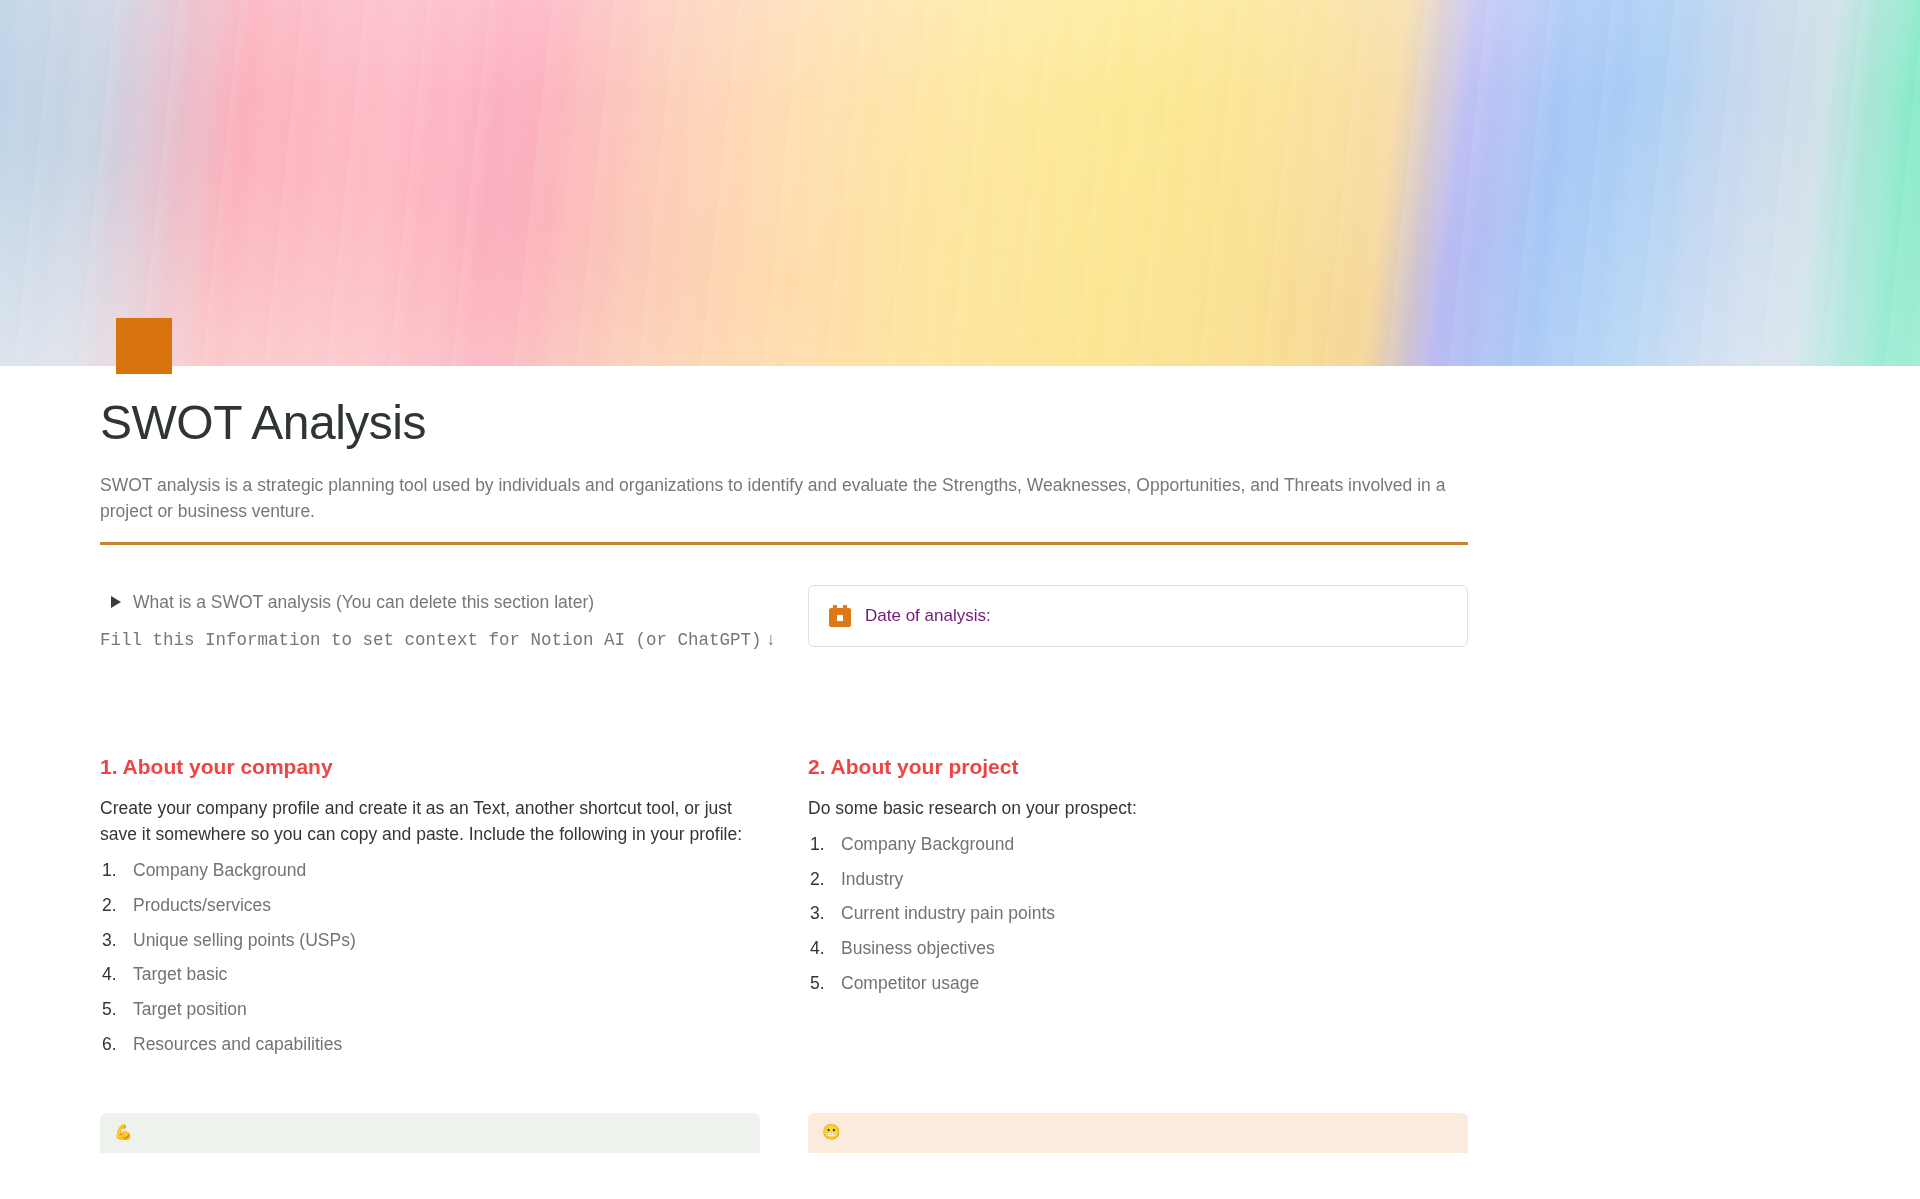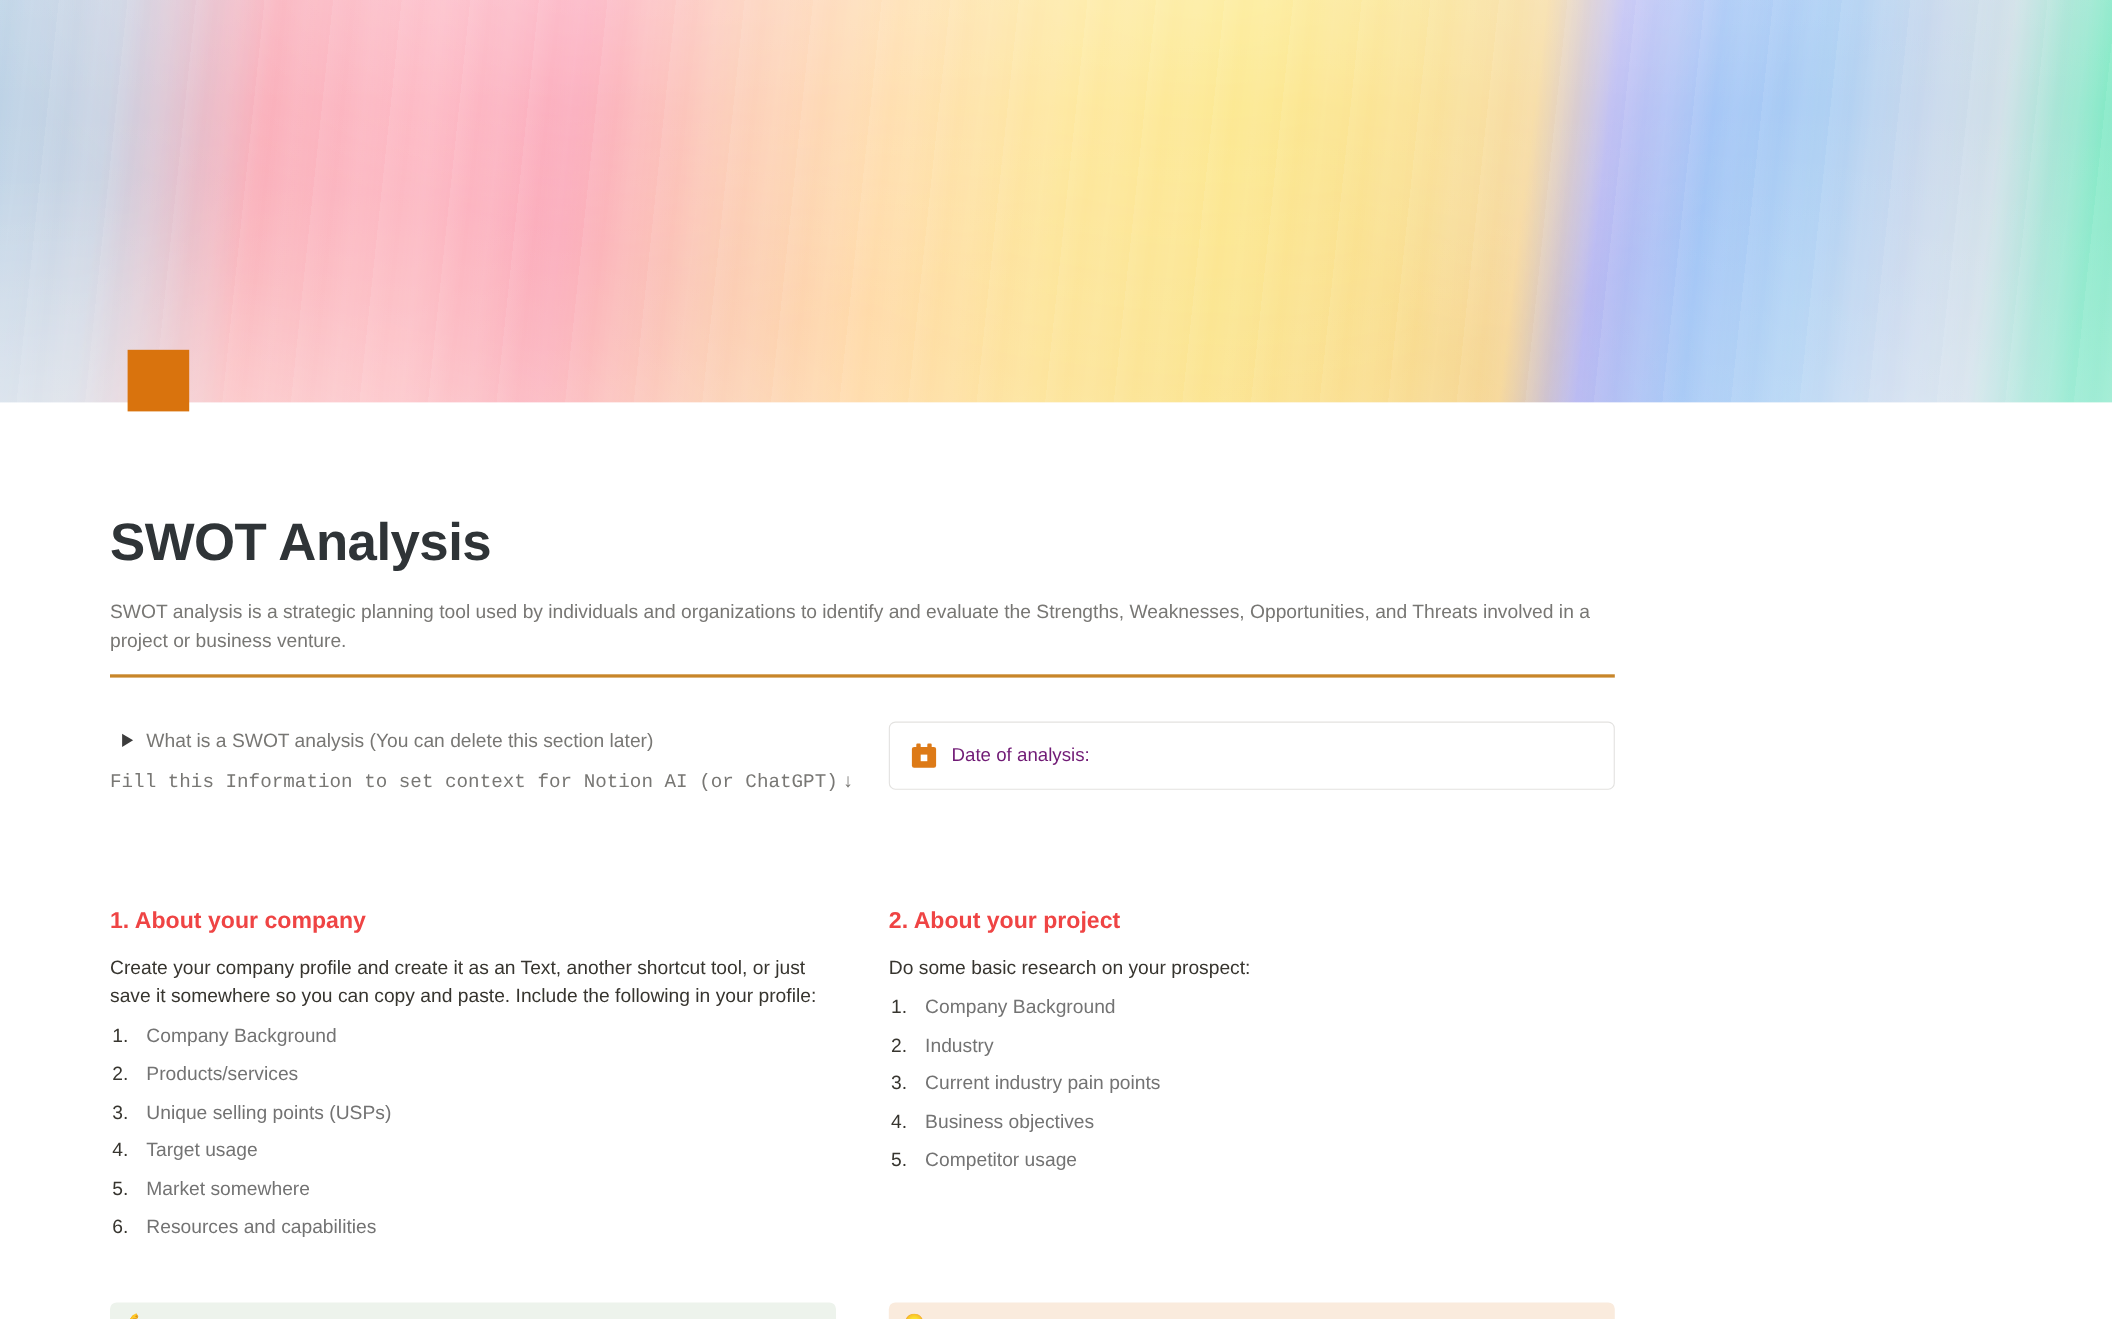--- a/index.html
+++ b/index.html
@@ -94,24 +94,24 @@
     position: absolute;
     left: 116px;
     top: -48px;
     width: 56px;
     height: 56px;
     background: #d9730d;
   }
 
   .page-title {
     font-size: 48px;
-    font-weight: bold;
+    font-weight: normal;
     color: #2f3437;
     letter-spacing: -0.5px;
-    padding-top: 99px;
+    padding-top: 28px;
     line-height: 1.2;
   }
 
   .page-desc {
     margin-top: 20px;
     font-size: 17.5px;
     line-height: 1.5;
     color: #787774;
     max-width: 1368px;
   }
@@ -313,22 +313,22 @@
       <div class="cols">
 
         <div class="col-left">
           <div class="section">
             <h2 class="section-h">1. About your company</h2>
             <p class="section-p">Create your company profile and create it as an Text, another shortcut tool, or just save it somewhere so you can copy and paste. Include the following in your profile:</p>
             <ol class="num">
               <li>Company Background</li>
               <li>Products/services</li>
               <li>Unique selling points (USPs)</li>
-              <li>Target usage</li>
-              <li>Market somewhere</li>
+              <li>Target basic</li>
+              <li>Target position</li>
               <li>Resources and capabilities</li>
             </ol>
           </div>
         </div>
 
         <div class="col-right">
           <div class="section">
             <h2 class="section-h">2. About your project</h2>
             <p class="section-p">Do some basic research on your prospect:</p>
             <ol class="num">

